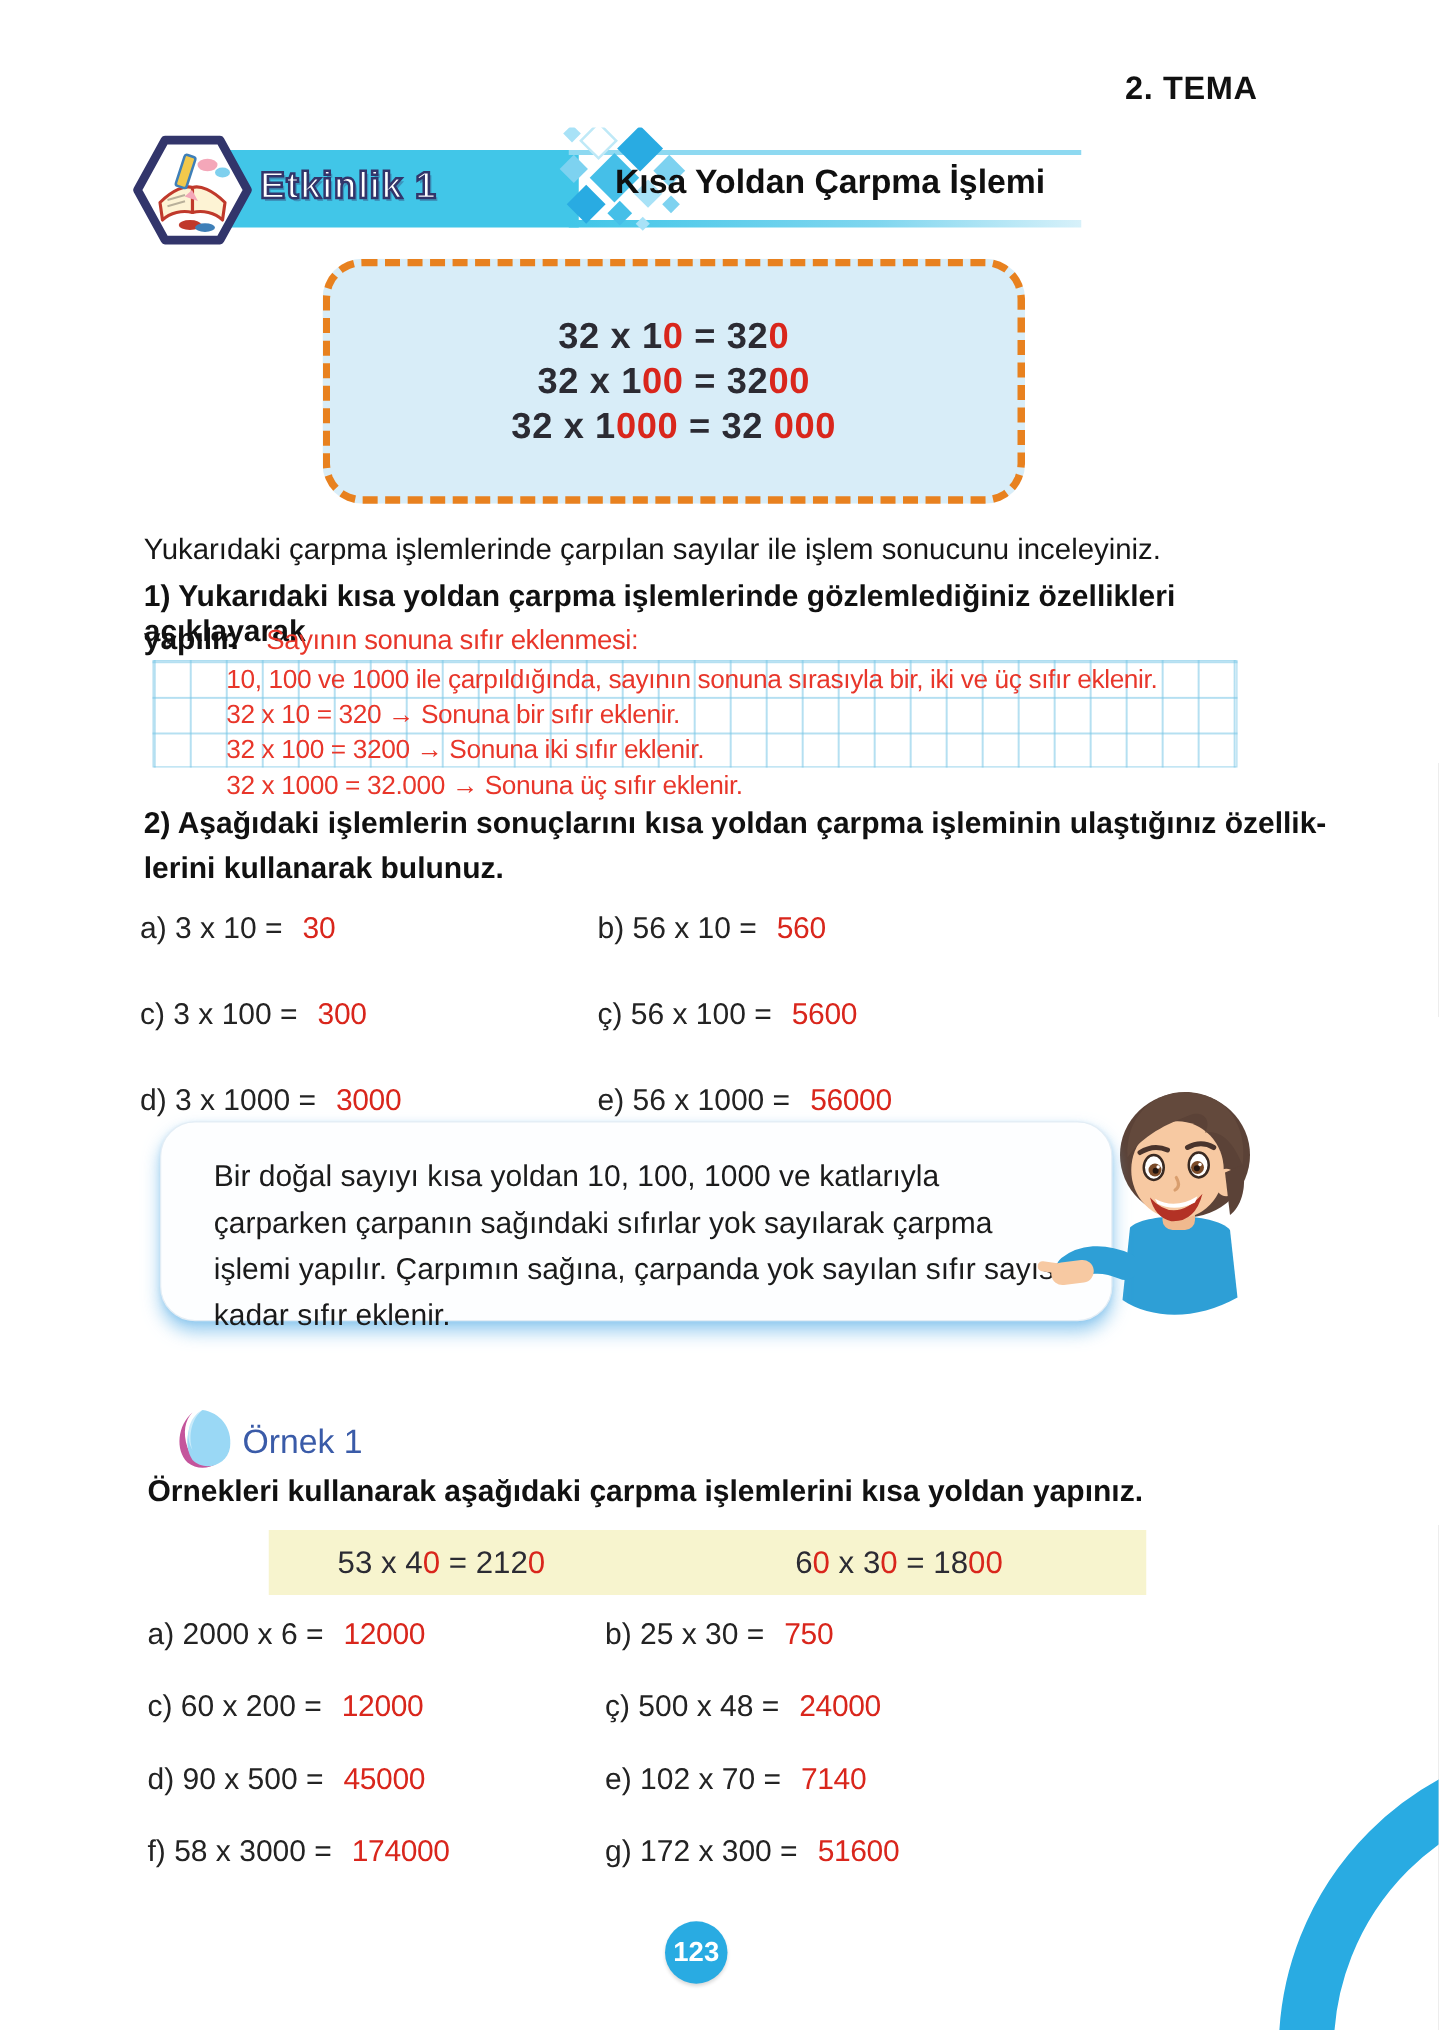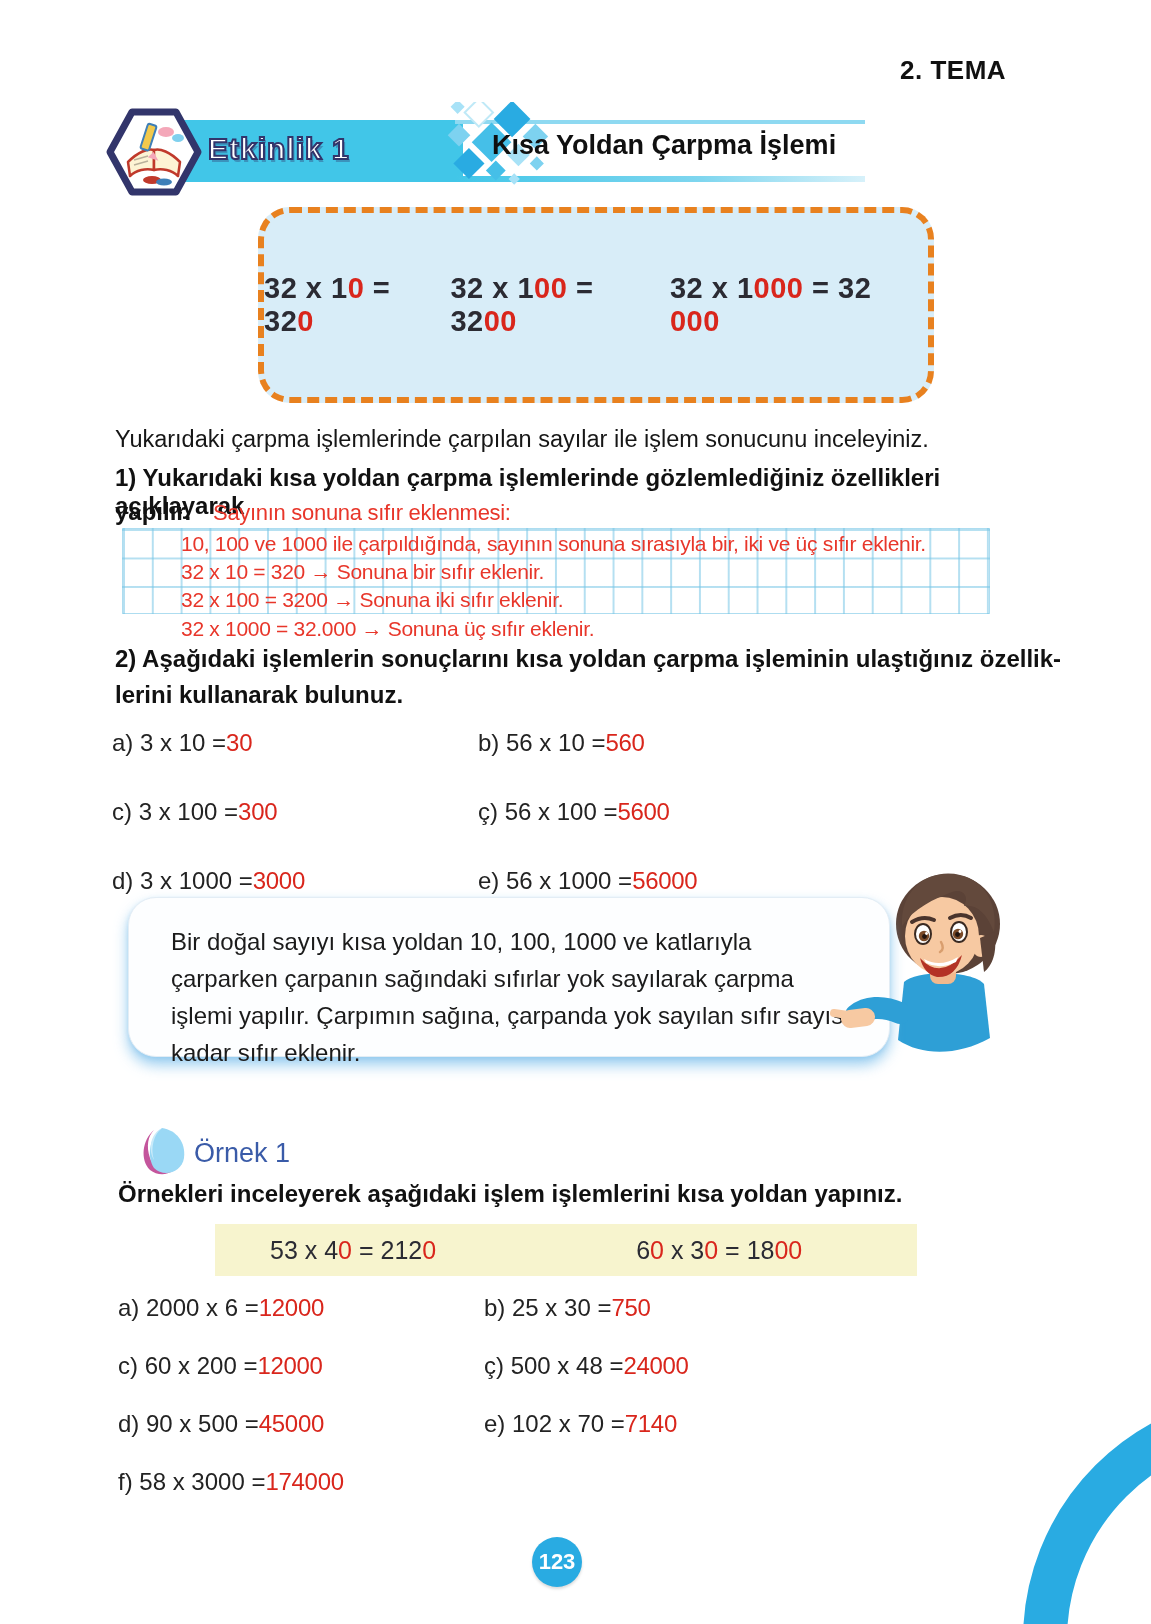--- a/index.html
+++ b/index.html
@@ -24,23 +24,23 @@
     position:absolute; left:208px; top:22px; font-size:30px; font-weight:bold; color:#fff;
     -webkit-text-stroke:2px #32356B; letter-spacing:1px;
     text-shadow:2px 3px 0 rgba(50,53,107,.35);
     text-align:center;
   }
   .diamonds { position:absolute; left:420px; top:-8px; width:170px; height:96px; }
   .header-title { position:absolute; left:492px; top:20px; font-size:27px; font-weight:bold; color:#101010; }
 
   
   .example-box {
-    left:258px; top:207px; width:676px; height:196px;
+    left:258px; top:207px; width:562px; height:196px;
     background:#D8EDF8; border:6px dashed #E8811F; border-radius:32px;
-    display:flex; flex-direction:row; justify-content:center; align-items:center; gap:3px;
+    display:flex; flex-direction:column; justify-content:center; align-items:center; gap:3px;
   }
   .example-box .eq { font-size:29px; font-weight:bold; font-family:"Liberation Sans", sans-serif; letter-spacing:.5px; }
   .seg-dark { color:#2B2B33; }
   .seg-red  { color:#D9261C; }
 
   
   .intro { left:115px; top:426px; width:920px; font-size:23.5px; color:#161616; }
   .q1-line1 { left:115px; top:464px; width:960px; font-size:24px; font-weight:bold; color:#111; }
   .q1-row2 { left:115px; top:498px; width:960px; display:flex; align-items:baseline; }
   .q1-yaziniz { font-size:24px; font-weight:bold; color:#111; }
@@ -61,21 +61,21 @@
   .answer-lines { position:absolute; left:58px; top:1px; width:812px; font-size:21px; line-height:28.2px; }
 
   .q2-line1 { left:115px; top:645px; width:980px; font-size:24px; font-weight:bold; color:#111; }
   .q2-line2 { left:115px; top:681px; width:960px; font-size:24px; font-weight:bold; color:#111; }
 
   
   .ex-grid { display:grid; }
   .q2-items { left:112px; top:729px; width:860px; grid-template-columns:366px auto; grid-auto-rows:69px; }
   .ornek-items { left:118px; top:1294px; width:860px; grid-template-columns:366px auto; grid-auto-rows:58px; }
   .ex-item { font-size:24px; color:#232323; white-space:nowrap; }
-  .ex-answer { color:#D9261C; font-size:24px; }
+  .ex-answer { color:#D9261C; margin-left:16px; font-size:24px; }
 
   
   .info-box {
     left:128px; top:897px; width:762px; height:160px; z-index:2;
     background:#FDFEFF; border-radius:28px;
     border:1px solid #E3EDF5;
     box-shadow:0 8px 14px rgba(120,190,235,.75), 0 2px 4px rgba(150,200,235,.4);
   }
   .info-text { position:absolute; left:42px; top:25px; width:680px; font-size:24px; line-height:37px; color:#1b1b1b; }
   .boy { left:856px; top:862px; width:160px; height:228px; z-index:1; }
@@ -219,32 +219,33 @@
     <path d="M36 22 L20 24" stroke="#F7C9A2" stroke-width="18" fill="none" stroke-linecap="round"></path>
     <path d="M18 20 L4 18" stroke="#F7C9A2" stroke-width="8" fill="none" stroke-linecap="round"></path>
   </svg>
 
   <svg class="abs ornek-icon" viewBox="0 0 46 52">
     <path d="M14 4 C 2 14 0 34 10 44 C 20 52 36 48 40 36 C 30 46 14 44 10 32 C 6 20 8 10 14 4 Z" fill="#C4559C"></path>
     <path d="M22 2 C 10 10 6 30 14 42 C 24 52 42 46 44 32 C 46 16 36 4 22 2 Z" fill="#9AD8F5"></path>
     <path d="M22 2 C 14 8 10 22 14 34 C 8 24 10 8 22 2 Z" fill="#C9EBFA"></path>
   </svg>
   <div class="abs ornek-label">Örnek 1</div>
-  <div class="abs ornek-instruction">Örnekleri inceleyerek aşağıdaki işlem işlemlerini kısa yoldan yapınız.</div>
+  <div class="abs ornek-instruction">Örnekleri kullanarak aşağıdaki çarpma işlemlerini kısa yoldan yapınız.</div>
 
   <div class="abs yellow-band">
     <div class="eq yb-ex1"><span class="seg-dark">53 x 4</span><span class="seg-red">0</span><span class="seg-dark"> = 212</span><span class="seg-red">0</span></div>
     <div class="eq yb-ex2"><span class="seg-dark">6</span><span class="seg-red">0</span><span class="seg-dark"> x 3</span><span class="seg-red">0</span><span class="seg-dark"> = 18</span><span class="seg-red">00</span></div>
   </div>
 
   <div class="abs ex-grid ornek-items">
     <div class="ex-item"><span>a) 2000 x 6 =</span><span class="ex-answer hand">12000</span></div>
     <div class="ex-item"><span>b) 25 x 30 =</span><span class="ex-answer hand">750</span></div>
     <div class="ex-item"><span>c) 60 x 200 =</span><span class="ex-answer hand">12000</span></div>
     <div class="ex-item"><span>ç) 500 x 48 =</span><span class="ex-answer hand">24000</span></div>
     <div class="ex-item"><span>d) 90 x 500 =</span><span class="ex-answer hand">45000</span></div>
     <div class="ex-item"><span>e) 102 x 70 =</span><span class="ex-answer hand">7140</span></div>
     <div class="ex-item"><span>f) 58 x 3000 =</span><span class="ex-answer hand">174000</span></div>
+    <div class="ex-item"><span>g) 172 x 300 =</span><span class="ex-answer hand">51600</span></div>
   </div>
 
   <div class="abs page-circle">123</div>
 
 </div>
 
 </body></html>

